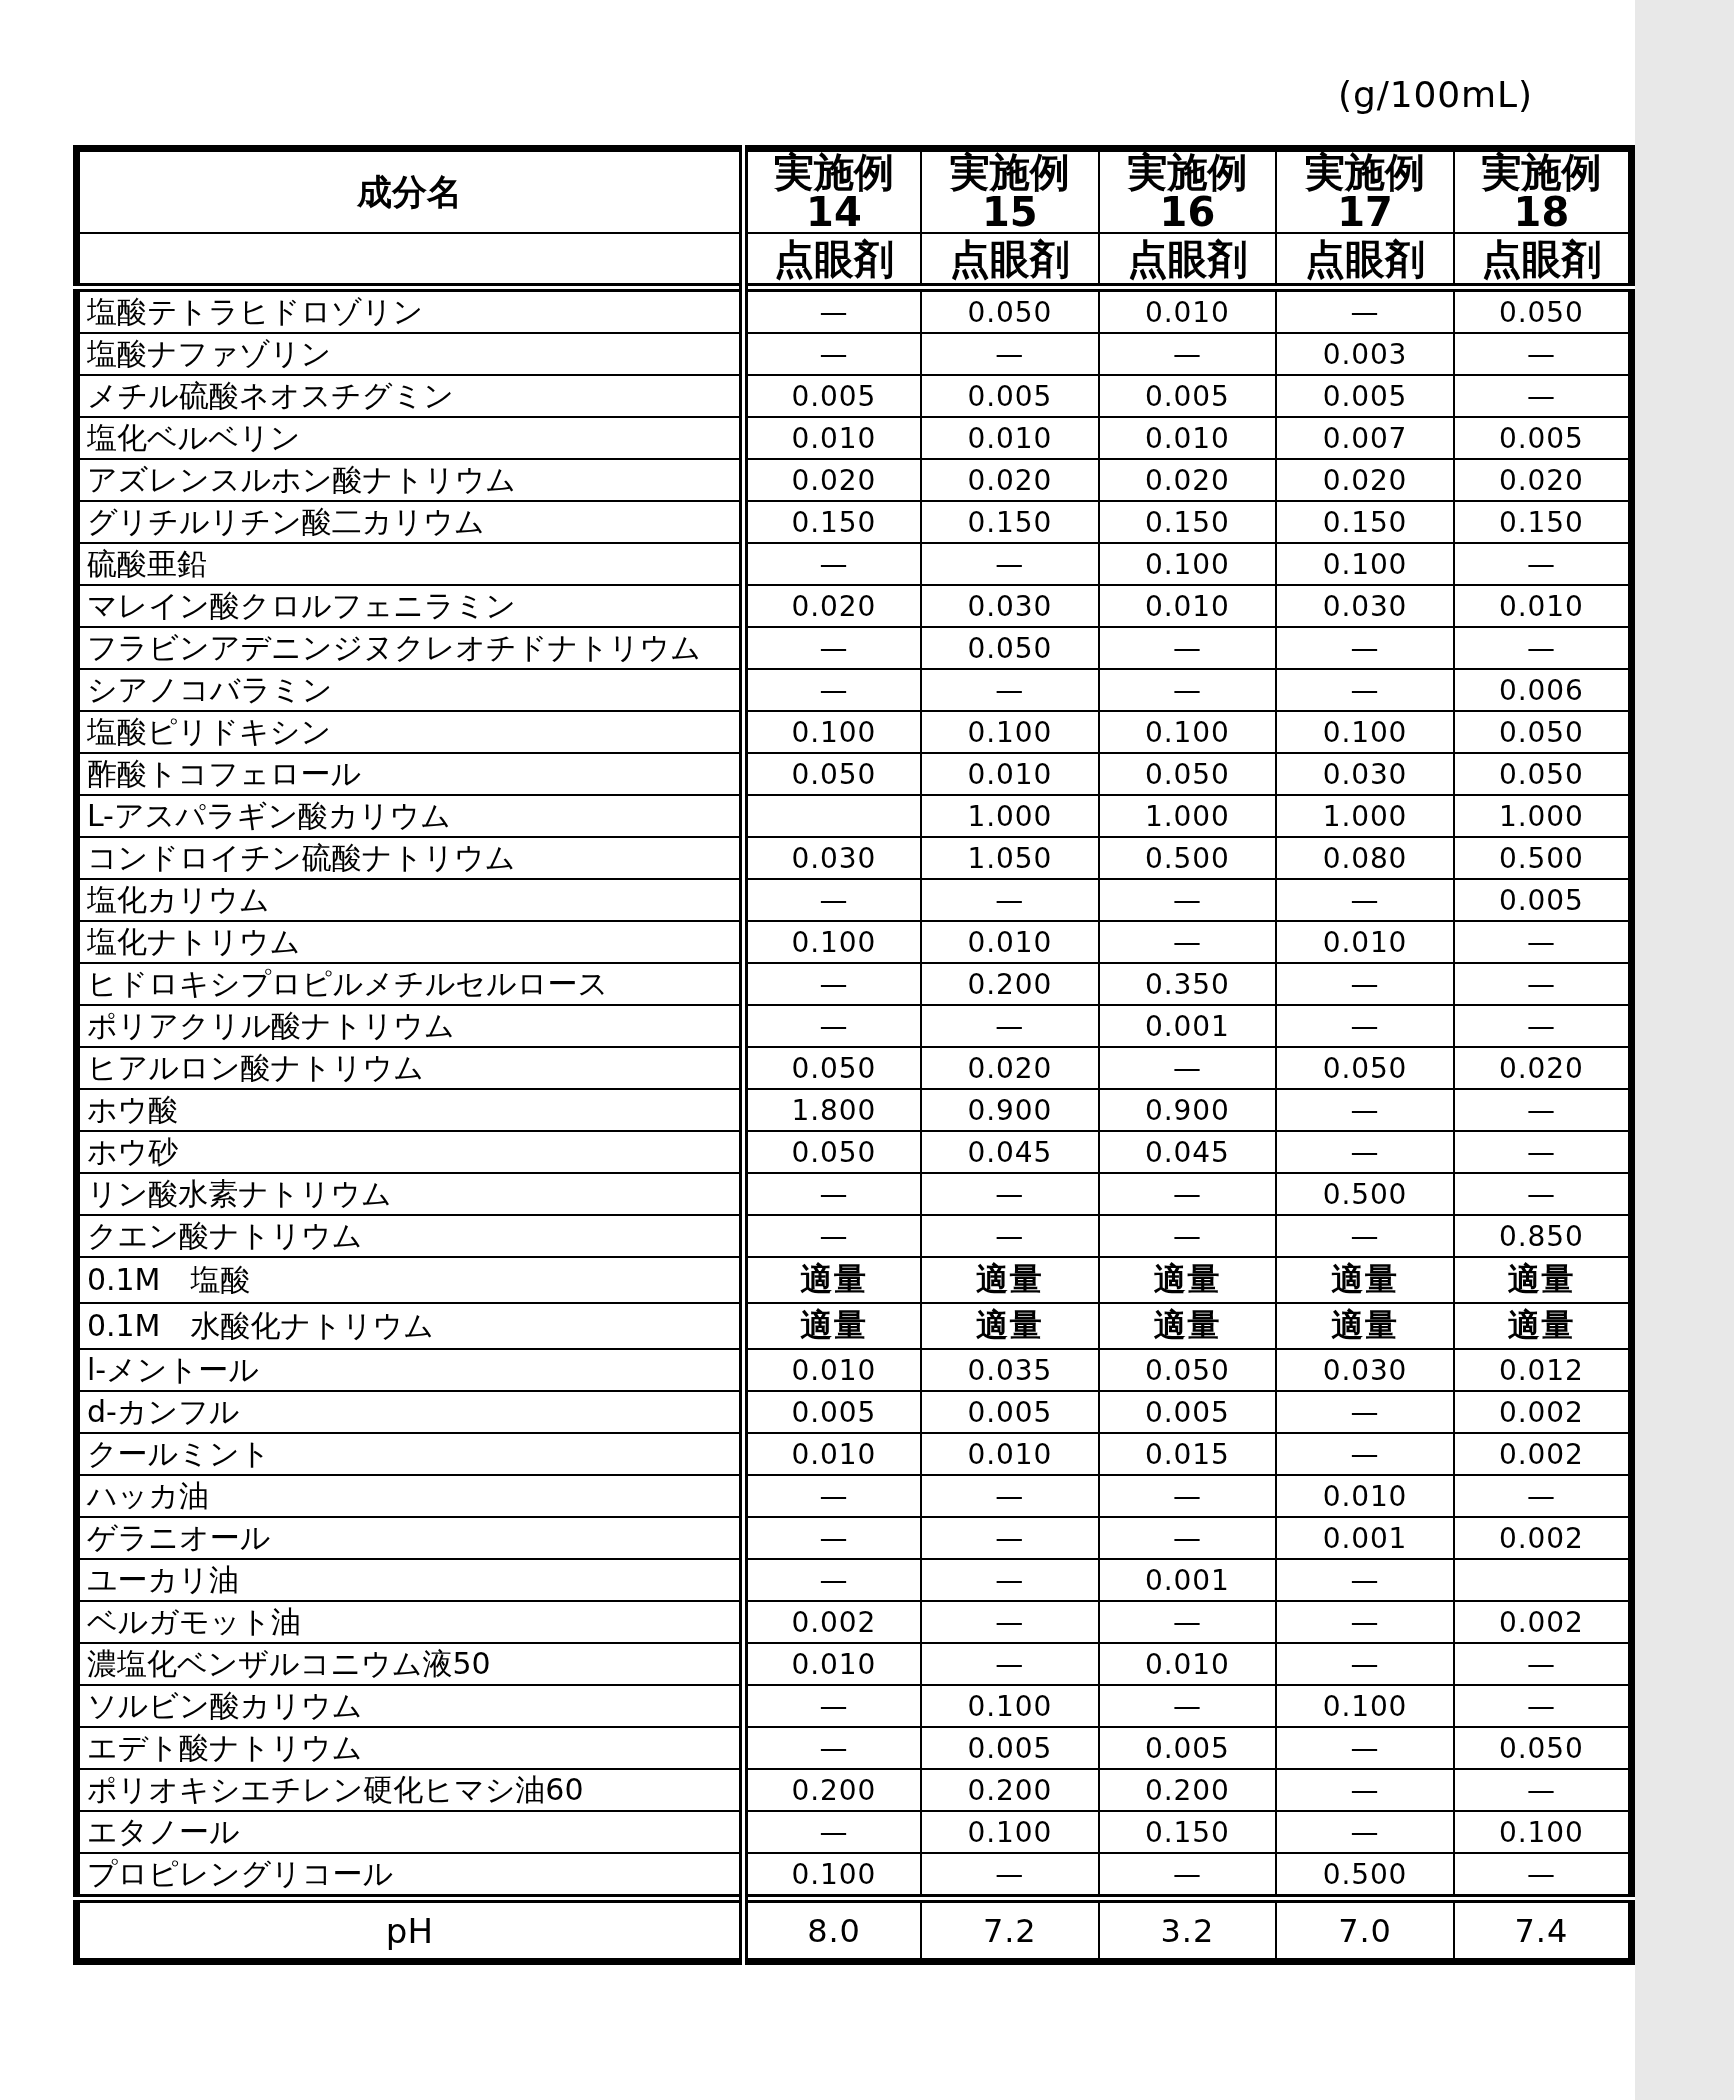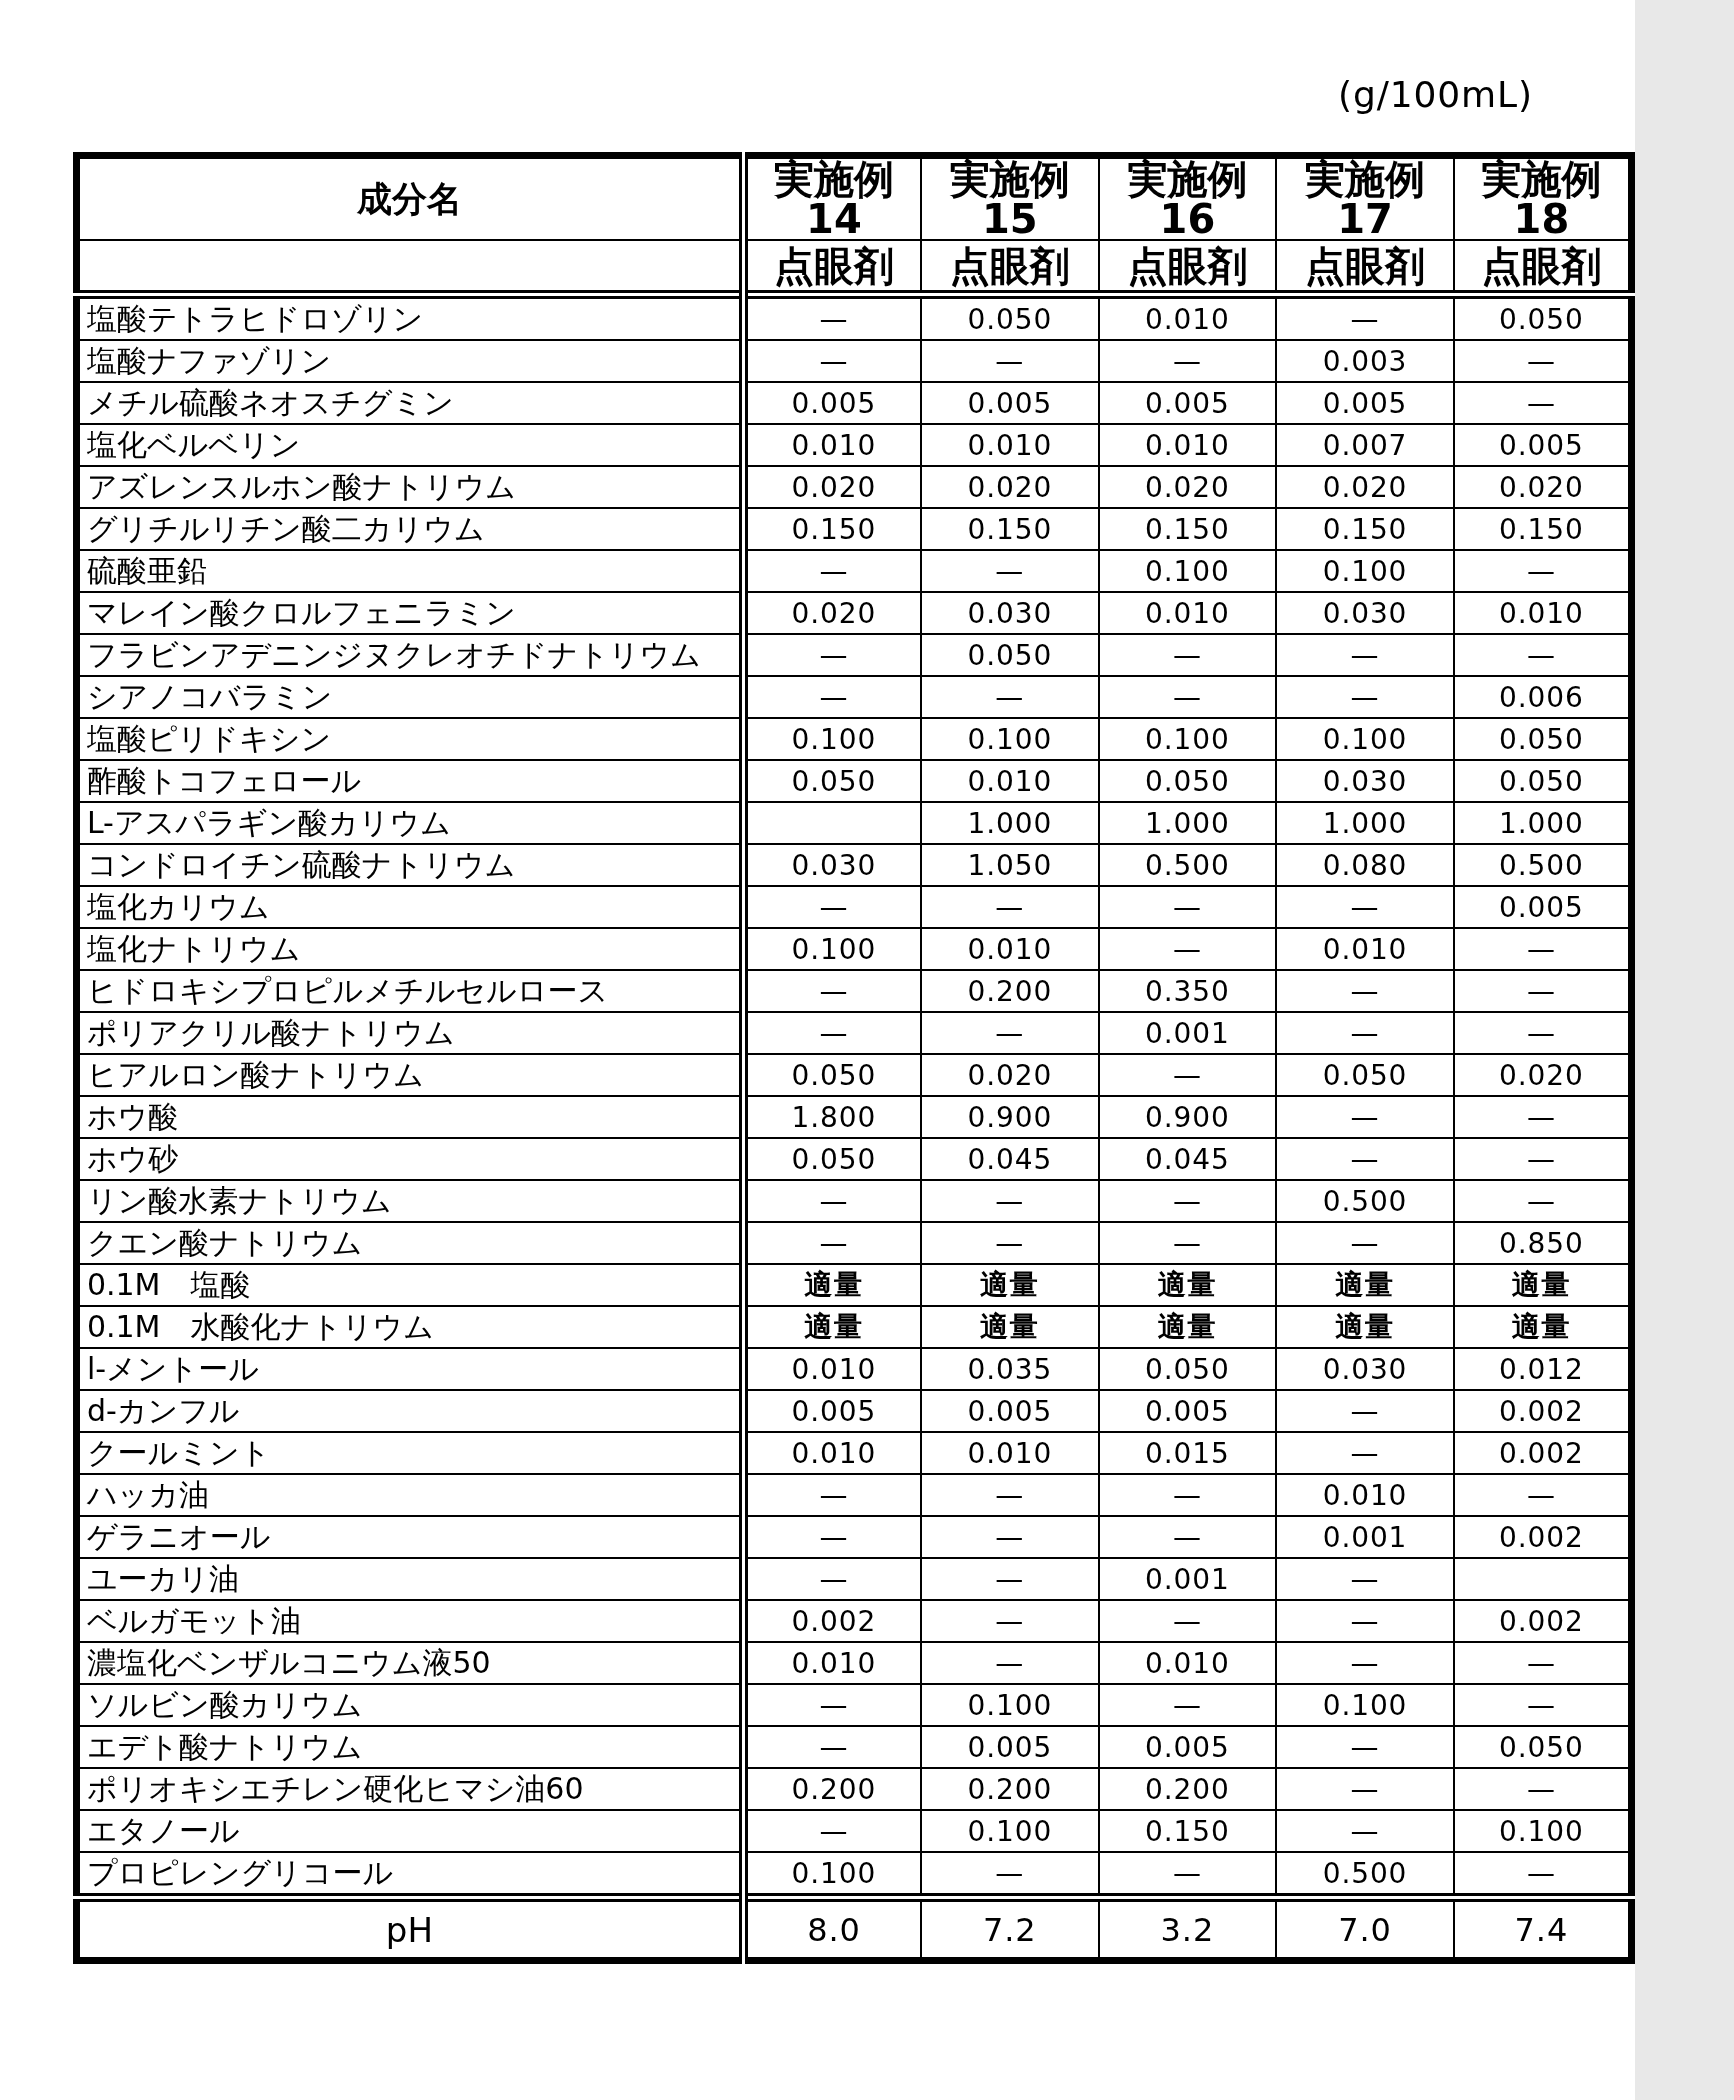--- a/index.html
+++ b/index.html
@@ -17,21 +17,20 @@
     font-size:36px;
     letter-spacing:0.9px;
   }
   table.formulation {
     position:absolute;
     left:73px; top:145px;
     border-collapse:collapse;
     table-layout:fixed;
     background:#fff;
     border:7.7px solid #000;
-    margin-top:7px;
   }
   col.name-col { width:667px; }
   col.val-col  { width:178px; }
   th, td { border:2.6px solid #000; padding:0; vertical-align:middle; }
   
   tr > *:nth-child(2) { border-left:9.5px double #000; }
   thead th {
     height:49px;
     font-size:40px;
     font-weight:bold;
@@ -47,21 +46,21 @@
     padding:0 6.9px;
     line-height:1.05;
     white-space:nowrap;
     overflow:hidden;
   }
   td.val-cell {
     font-size:28px;
     text-align:center;
     letter-spacing:0.9px;
   }
-  td.val-cell.bold-val { font-weight:bold; font-size:28px; letter-spacing:1.7px; }
+  td.val-cell.bold-val { font-weight:bold; font-size:32px; letter-spacing:1.7px; }
   
   tbody tr:first-child td { border-top:9.5px double #000; }
   tfoot td { border-top:9.5px double #000; height:55px; }
   tfoot td.ph-label { font-size:34px; text-align:center; font-weight:normal; }
   tfoot td.ph-val { font-size:32px; text-align:center; letter-spacing:0.9px; }
 </style>
 </head>
 <body>
 
 <div class="page">

